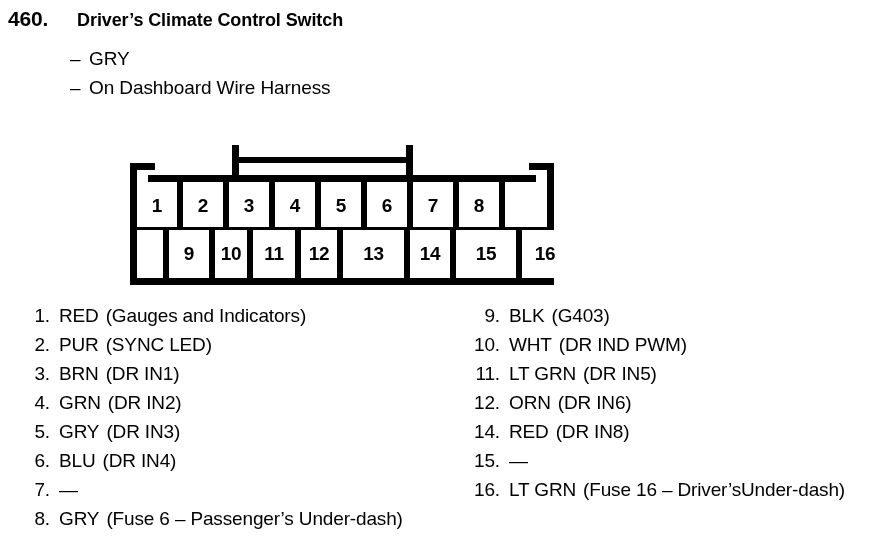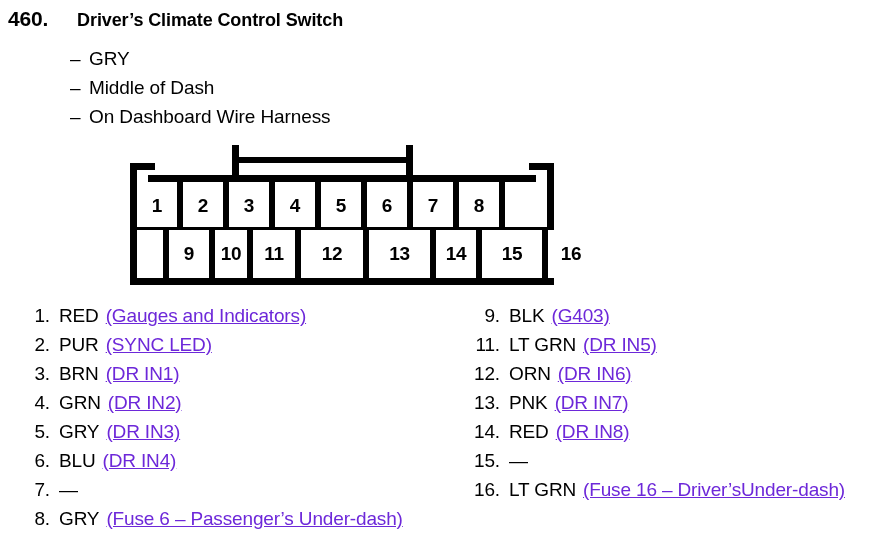--- a/index.html
+++ b/index.html
@@ -175,38 +175,36 @@
     text-align: right;
     flex: 0 0 34px;
     color: #000;
   }
   .pin-code {
     margin-left: 9px;
     color: #000;
   }
   .pin-desc {
     margin-left: 7px;
-    color: #6d28d9;
-    text-decoration: underline;
+    color: #000000;
   }
   .pin-desc.empty { margin-left: 0; }
   .pin-code.dash {
     margin-left: 9px;
   }
 </style>
 </head>
 <body>
 
 <div class="header">
   <div class="title-row">
     <span class="title-number">460.</span><span class="title-text">Driver’s Climate Control Switch</span>
   </div>
   <div class="sub-lines">
     <div class="sub-line"><span class="sub-dash">–</span><span>GRY</span></div>
-    <div class="sub-line"><span class="sub-dash">–</span><span>Middle of Dash</span></div>
     <div class="sub-line"><span class="sub-dash">–</span><span>On Dashboard Wire Harness</span></div>
   </div>
 </div>
 
 <div class="connector">
   <div class="latch-post left"></div>
   <div class="latch-post right"></div>
   <div class="latch-bar"></div>
 
   <div class="conn-body"></div>
@@ -228,21 +226,21 @@
     <div class="pin-cell blank last" style="width:32px"></div>
   </div>
 
   <div class="row-divider"></div>
 
   <div class="pin-row bottom">
     <div class="pin-cell blank" style="width:32px"></div>
     <div class="pin-cell" style="width:46px">9</div>
     <div class="pin-cell" style="width:38px">10</div>
     <div class="pin-cell" style="width:48px">11</div>
-    <div class="pin-cell" style="width:68px">12</div>
+    <div class="pin-cell" style="width:42px">12</div>
     <div class="pin-cell" style="width:67px">13</div>
     <div class="pin-cell" style="width:46px">14</div>
     <div class="pin-cell" style="width:66px">15</div>
     <div class="pin-cell last" style="width:46px">16</div>
   </div>
 </div>
 
 <div class="pin-list">
 
   <div class="pin-col left">
@@ -288,35 +286,35 @@
     </div>
   </div>
 
   <div class="pin-col right">
     <div class="pin-item">
       <span class="pin-idx">9.</span>
       <span class="pin-code">BLK</span>
       <span class="pin-desc">(G403)</span>
     </div>
     <div class="pin-item">
+      <span class="pin-idx">10.</span>
+      <span class="pin-code">WHT</span>
+      <span class="pin-desc">(DR IND PWM)</span>
+    </div>
+    <div class="pin-item">
       <span class="pin-idx">11.</span>
       <span class="pin-code">LT GRN</span>
       <span class="pin-desc">(DR IN5)</span>
     </div>
     <div class="pin-item">
       <span class="pin-idx">12.</span>
       <span class="pin-code">ORN</span>
       <span class="pin-desc">(DR IN6)</span>
     </div>
     <div class="pin-item">
-      <span class="pin-idx">13.</span>
-      <span class="pin-code">PNK</span>
-      <span class="pin-desc">(DR IN7)</span>
-    </div>
-    <div class="pin-item">
       <span class="pin-idx">14.</span>
       <span class="pin-code">RED</span>
       <span class="pin-desc">(DR IN8)</span>
     </div>
     <div class="pin-item">
       <span class="pin-idx">15.</span>
       <span class="pin-code dash">—</span>
       <span class="pin-desc empty"></span>
     </div>
     <div class="pin-item">

